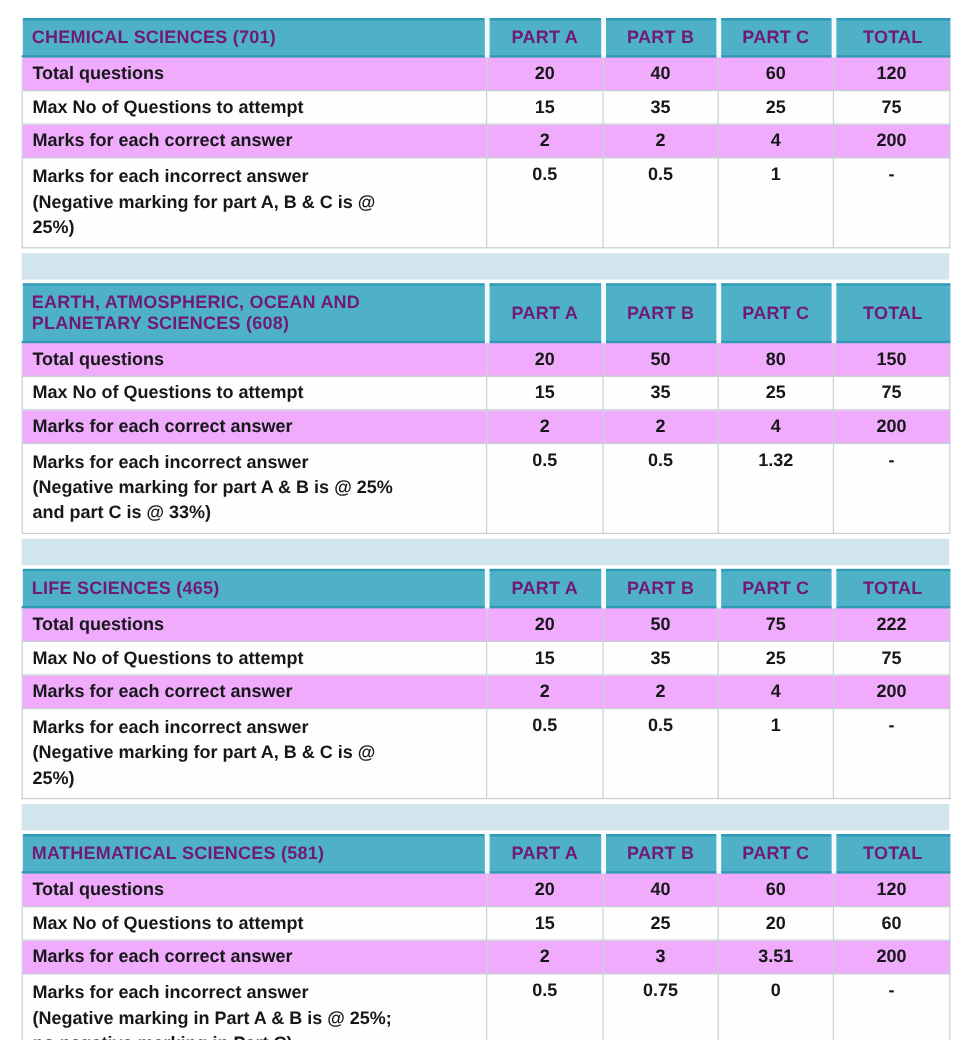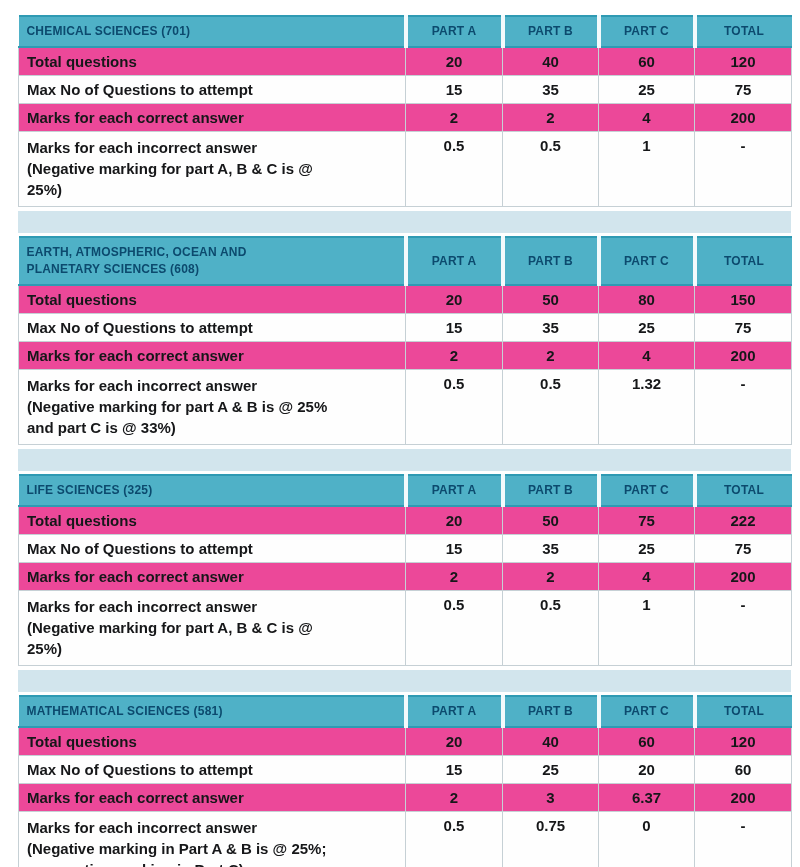--- a/index.html
+++ b/index.html
@@ -17,43 +17,43 @@
     width: 773px;
   }
   col.c0 { width: 387px; }
   col.c1 { width: 97px; }
   col.c2 { width: 96px; }
   col.c3 { width: 96px; }
   col.c4 { width: 97px; }
 
   thead th {
     background: #4fb1c7;
-    color: #0c4a6e;
-    font-size: 12px;
+    color: #701a75;
+    font-size: 15px;
     line-height: 17px;
     font-weight: bold;
     padding: 6px 8px;
     border-top: 2px solid #2f9ab3;
     border-bottom: 2px solid #2f9ab3;
     text-align: center;
     letter-spacing: .2px;
   }
   thead th.ttl { text-align: left; white-space: pre-line; }
   thead th + th { border-left: 4px solid #f3fafc; margin-top: 44px; }
 
   tbody td {
     font-size: 15px;
     line-height: 17px;
     font-weight: bold;
     color: #161719;
     padding: 5px 8px;
     border: 1px solid #c6d0d5;
     background: #fefefe;
   }
-  tr.alt td { background: #ec4899; }
+  tr.alt td { background: #f0abfc; }
   td.val { text-align: center; }
   tr.tall td { vertical-align: top; }
   tr.tall td.lbl { padding-bottom: 6px; }
   .lbl-main, .lbl-note { display: block; white-space: pre-line; line-height: 21px; }
 
   .spacer {
     width: 773px;
     height: 22px;
     background: #d2e5ed;
     margin: 4px 0 3px 0;
@@ -178,21 +178,21 @@
   <table class="sci">
     <colgroup>
         <col class="c0">
         <col class="c1">
         <col class="c2">
         <col class="c3">
         <col class="c4">
       </colgroup>
     <thead>
       <tr>
-        <th class="ttl">LIFE SCIENCES (325)</th>
+        <th class="ttl">LIFE SCIENCES (465)</th>
         <th>PART A</th>
         <th>PART B</th>
         <th>PART C</th>
         <th>TOTAL</th>
       </tr>
     </thead>
     <tbody>
       <tr class="alt">
         <td class="lbl">Total questions</td>
         <td class="val">20</td>
@@ -259,21 +259,21 @@
         <td class="lbl">Max No of Questions to attempt</td>
         <td class="val">15</td>
         <td class="val">25</td>
         <td class="val">20</td>
         <td class="val">60</td>
       </tr>
       <tr class="alt">
         <td class="lbl">Marks for each correct answer</td>
         <td class="val">2</td>
         <td class="val">3</td>
-        <td class="val">6.37</td>
+        <td class="val">3.51</td>
         <td class="val">200</td>
       </tr>
       <tr class="tall">
         <td class="lbl">
           <span class="lbl-main">Marks for each incorrect answer</span>
           <span class="lbl-note">(Negative marking in Part A &amp; B is @ 25%;
 no negative marking in Part C)</span>
         </td>
         <td class="val">0.5</td>
         <td class="val">0.75</td>

